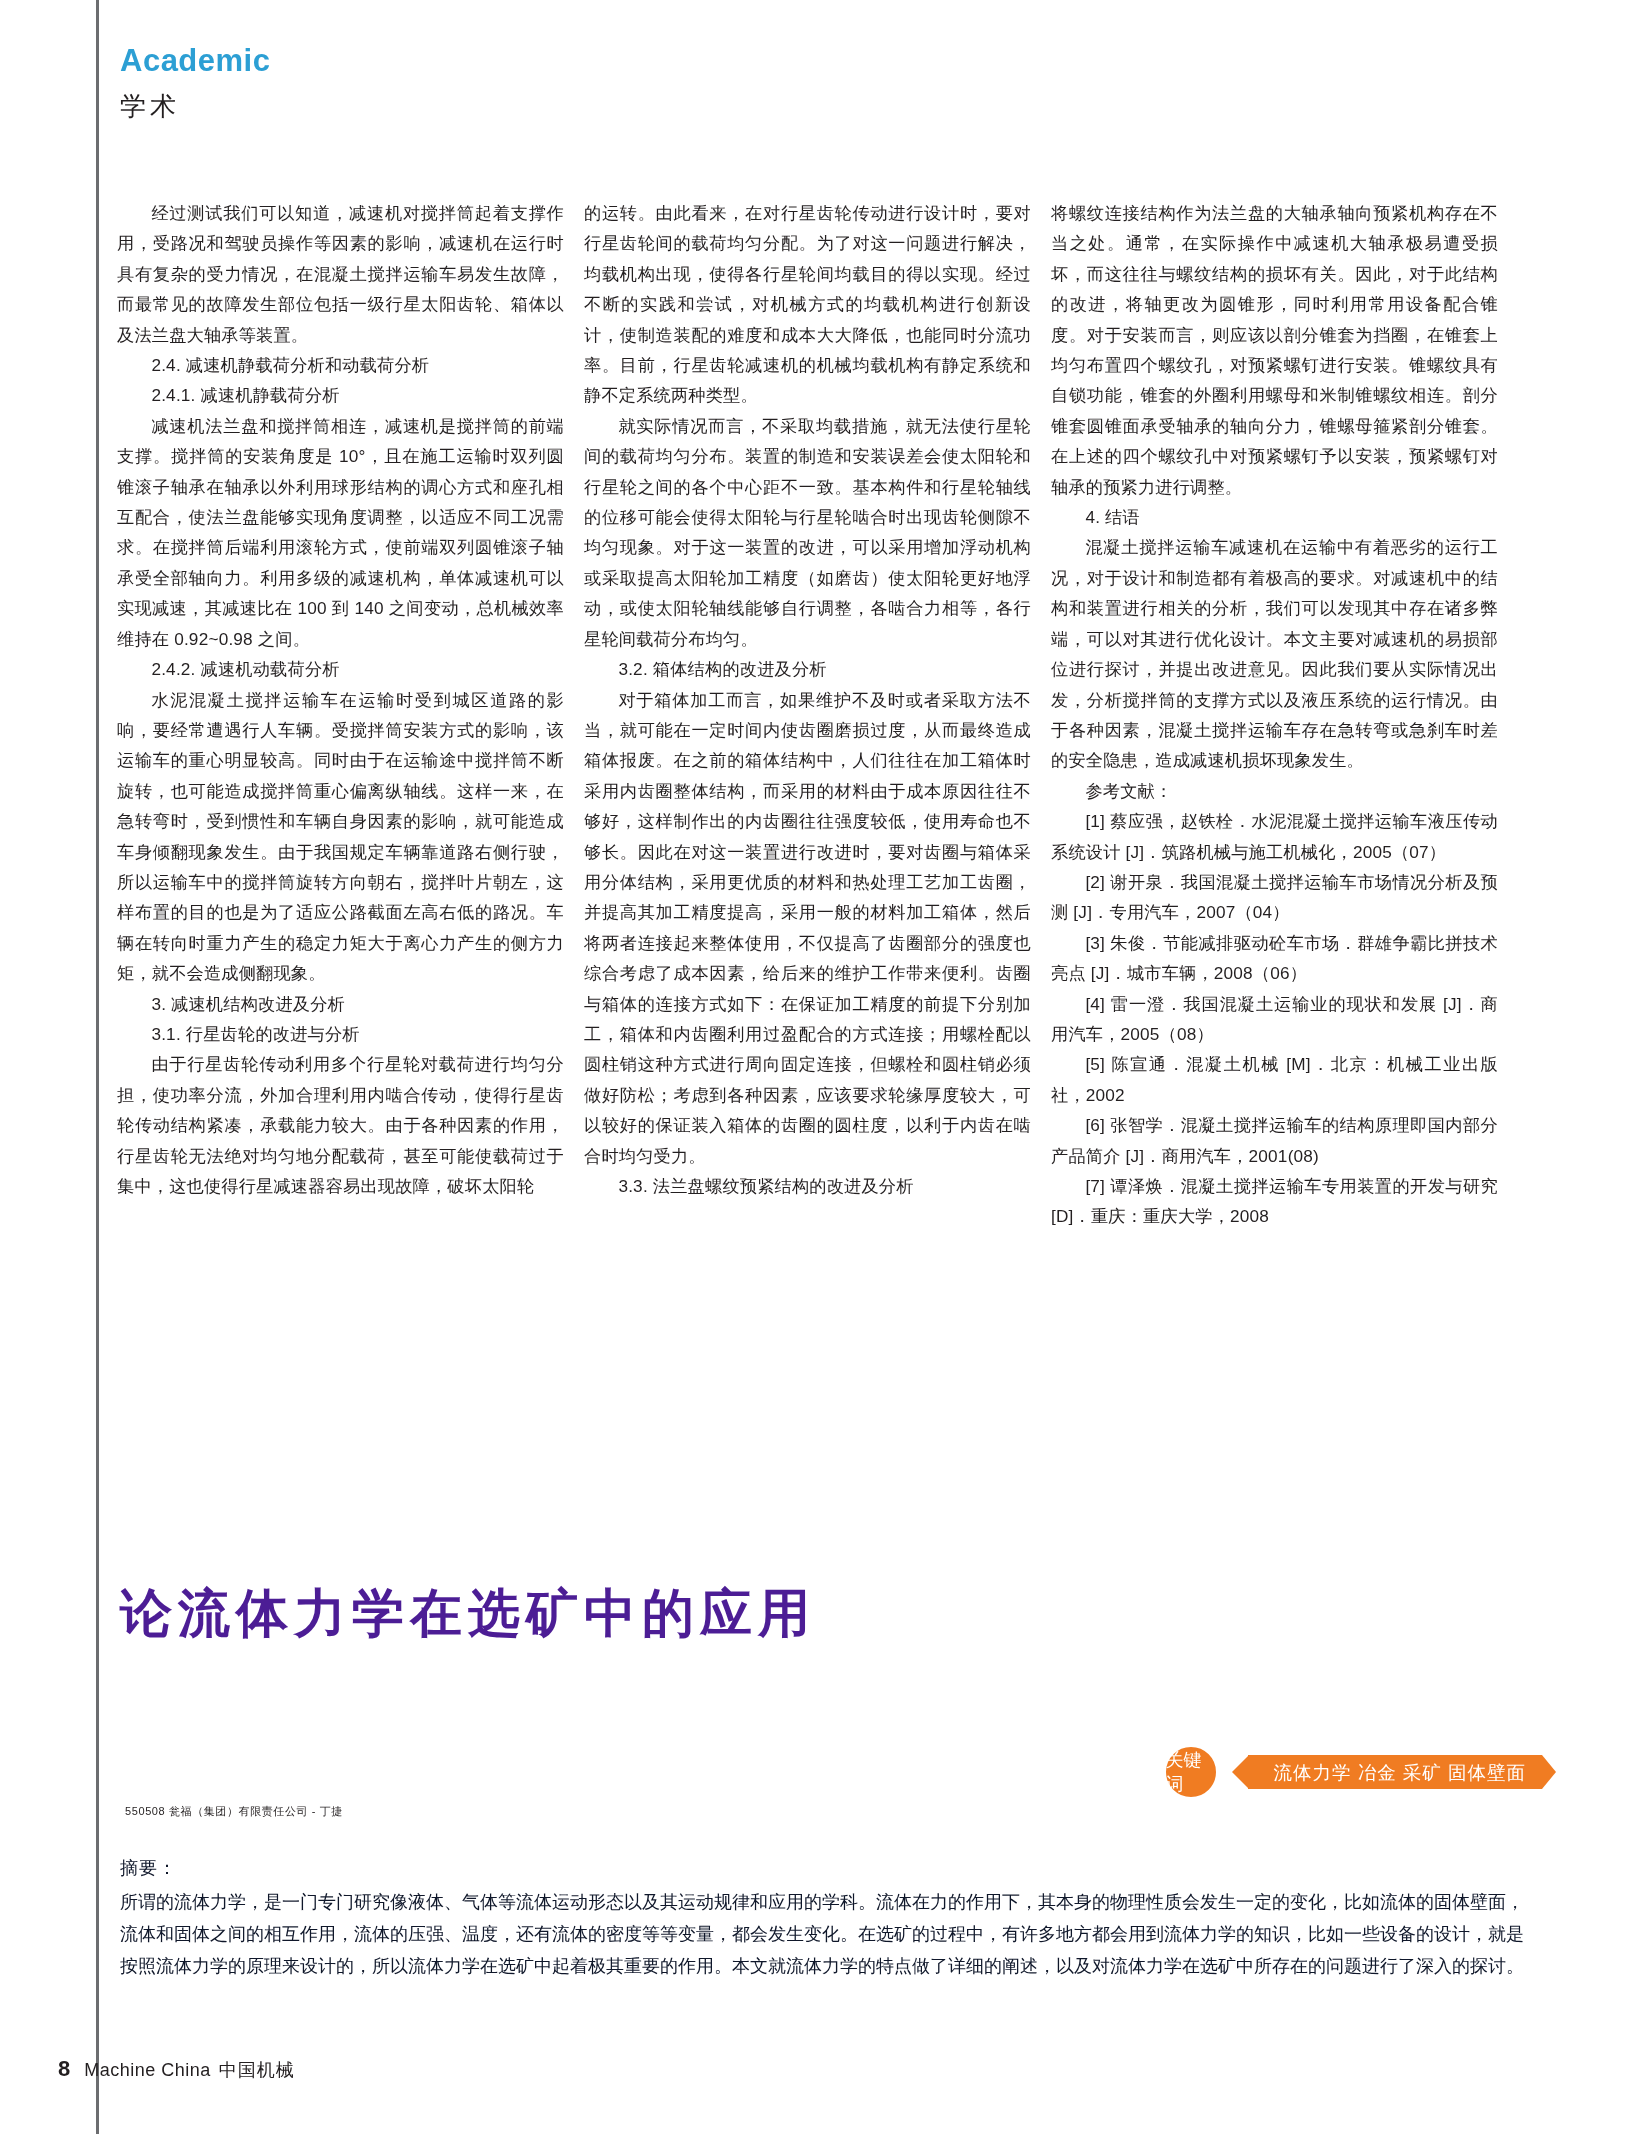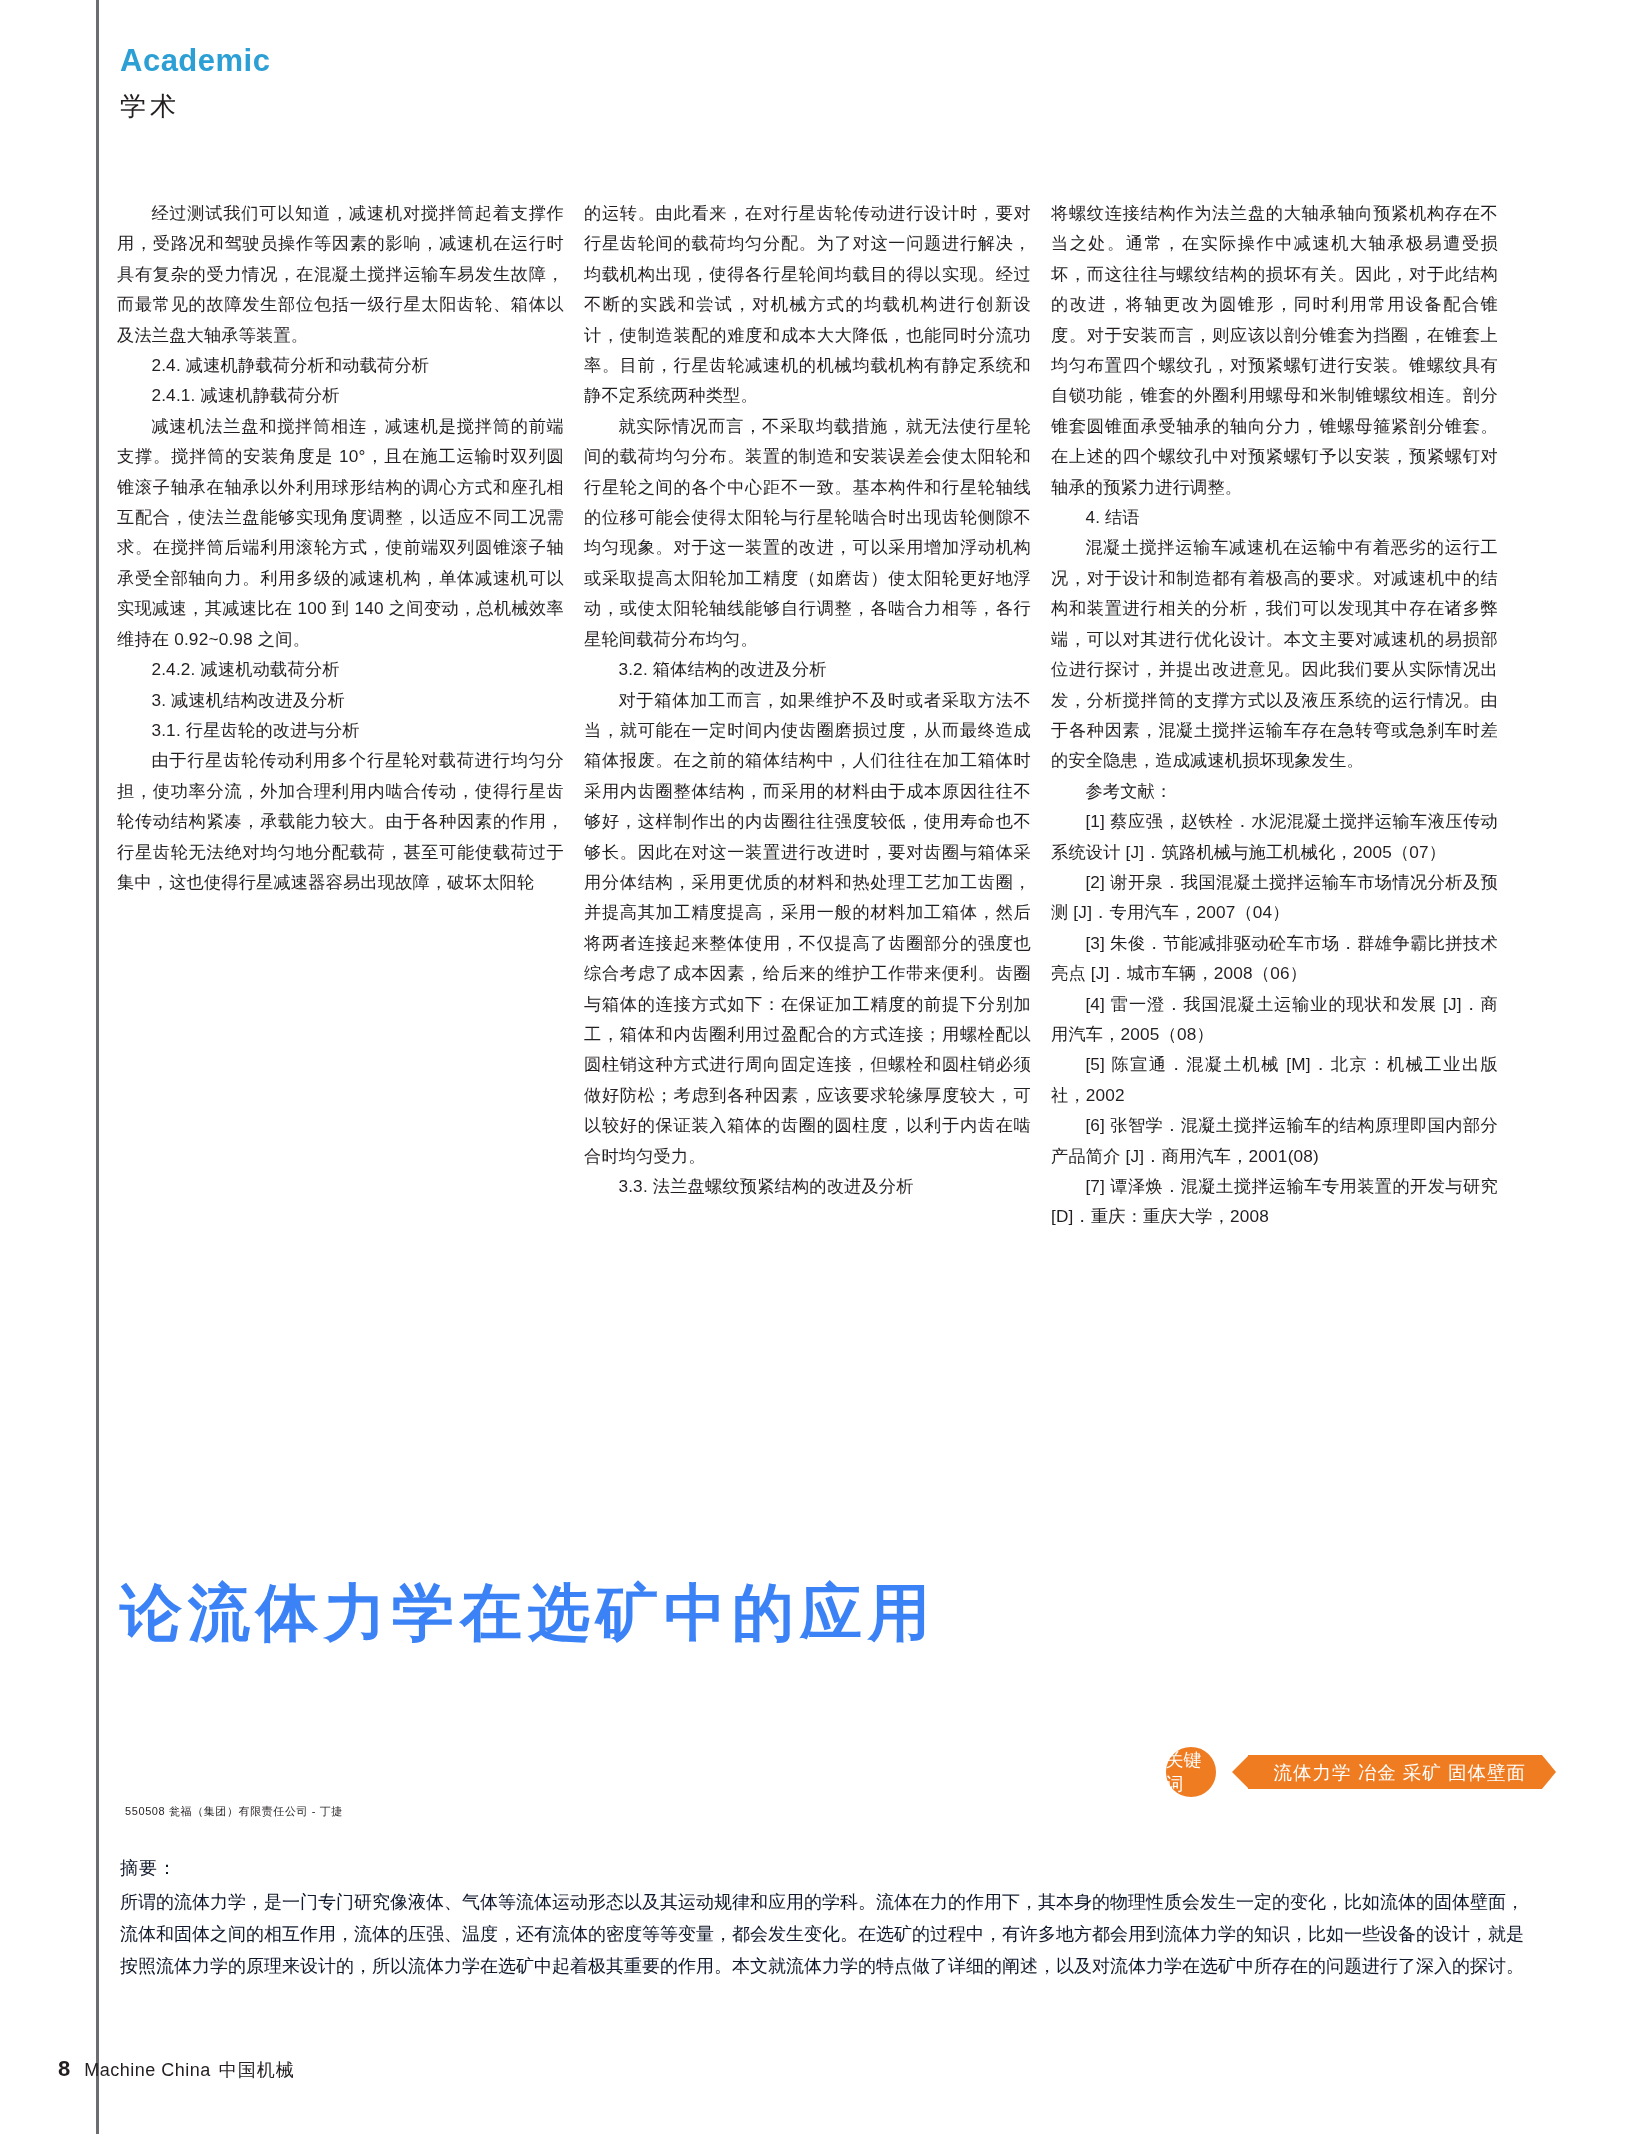--- a/index.html
+++ b/index.html
@@ -80,23 +80,23 @@
   .col p.sec {
     text-indent: 2em;
   }
 
   
   .bigtitle {
     position: absolute;
     left: 120px;
     top: 1578px;
     width: 1400px;
-    font-size: 62px;
+    font-size: 52px;
     font-weight: 700;
-    color: #3b82f6;
+    color: #4c1d95;
     letter-spacing: 6px;
     line-height: 70px;
   }
 
   
   .authorline {
     position: absolute;
     left: 125px;
     top: 1772px;
     font-size: 11px;
@@ -224,20 +224,21 @@
   </div>
 
   <div class="cols">
 
     <div class="col">
       <p class="ind">经过测试我们可以知道，减速机对搅拌筒起着支撑作用，受路况和驾驶员操作等因素的影响，减速机在运行时具有复杂的受力情况，在混凝土搅拌运输车易发生故障，而最常见的故障发生部位包括一级行星太阳齿轮、箱体以及法兰盘大轴承等装置。</p>
       <p class="sec">2.4. 减速机静载荷分析和动载荷分析</p>
       <p class="sec">2.4.1. 减速机静载荷分析</p>
       <p class="ind">减速机法兰盘和搅拌筒相连，减速机是搅拌筒的前端支撑。搅拌筒的安装角度是 10°，且在施工运输时双列圆锥滚子轴承在轴承以外利用球形结构的调心方式和座孔相互配合，使法兰盘能够实现角度调整，以适应不同工况需求。在搅拌筒后端利用滚轮方式，使前端双列圆锥滚子轴承受全部轴向力。利用多级的减速机构，单体减速机可以实现减速，其减速比在 100 到 140 之间变动，总机械效率维持在 0.92~0.98 之间。</p>
       <p class="sec">2.4.2. 减速机动载荷分析</p>
+      <p class="ind">水泥混凝土搅拌运输车在运输时受到城区道路的影响，要经常遭遇行人车辆。受搅拌筒安装方式的影响，该运输车的重心明显较高。同时由于在运输途中搅拌筒不断旋转，也可能造成搅拌筒重心偏离纵轴线。这样一来，在急转弯时，受到惯性和车辆自身因素的影响，就可能造成车身倾翻现象发生。由于我国规定车辆靠道路右侧行驶，所以运输车中的搅拌筒旋转方向朝右，搅拌叶片朝左，这样布置的目的也是为了适应公路截面左高右低的路况。车辆在转向时重力产生的稳定力矩大于离心力产生的侧方力矩，就不会造成侧翻现象。</p>
       <p class="sec">3. 减速机结构改进及分析</p>
       <p class="sec">3.1. 行星齿轮的改进与分析</p>
       <p class="ind">由于行星齿轮传动利用多个行星轮对载荷进行均匀分担，使功率分流，外加合理利用内啮合传动，使得行星齿轮传动结构紧凑，承载能力较大。由于各种因素的作用，行星齿轮无法绝对均匀地分配载荷，甚至可能使载荷过于集中，这也使得行星减速器容易出现故障，破坏太阳轮</p>
     </div>
 
     <div class="col">
       <p>的运转。由此看来，在对行星齿轮传动进行设计时，要对行星齿轮间的载荷均匀分配。为了对这一问题进行解决，均载机构出现，使得各行星轮间均载目的得以实现。经过不断的实践和尝试，对机械方式的均载机构进行创新设计，使制造装配的难度和成本大大降低，也能同时分流功率。目前，行星齿轮减速机的机械均载机构有静定系统和静不定系统两种类型。</p>
       <p class="ind">就实际情况而言，不采取均载措施，就无法使行星轮间的载荷均匀分布。装置的制造和安装误差会使太阳轮和行星轮之间的各个中心距不一致。基本构件和行星轮轴线的位移可能会使得太阳轮与行星轮啮合时出现齿轮侧隙不均匀现象。对于这一装置的改进，可以采用增加浮动机构或采取提高太阳轮加工精度（如磨齿）使太阳轮更好地浮动，或使太阳轮轴线能够自行调整，各啮合力相等，各行星轮间载荷分布均匀。</p>
       <p class="sec">3.2. 箱体结构的改进及分析</p>
       <p class="ind">对于箱体加工而言，如果维护不及时或者采取方法不当，就可能在一定时间内使齿圈磨损过度，从而最终造成箱体报废。在之前的箱体结构中，人们往往在加工箱体时采用内齿圈整体结构，而采用的材料由于成本原因往往不够好，这样制作出的内齿圈往往强度较低，使用寿命也不够长。因此在对这一装置进行改进时，要对齿圈与箱体采用分体结构，采用更优质的材料和热处理工艺加工齿圈，并提高其加工精度提高，采用一般的材料加工箱体，然后将两者连接起来整体使用，不仅提高了齿圈部分的强度也综合考虑了成本因素，给后来的维护工作带来便利。齿圈与箱体的连接方式如下：在保证加工精度的前提下分别加工，箱体和内齿圈利用过盈配合的方式连接；用螺栓配以圆柱销这种方式进行周向固定连接，但螺栓和圆柱销必须做好防松；考虑到各种因素，应该要求轮缘厚度较大，可以较好的保证装入箱体的齿圈的圆柱度，以利于内齿在啮合时均匀受力。</p>

